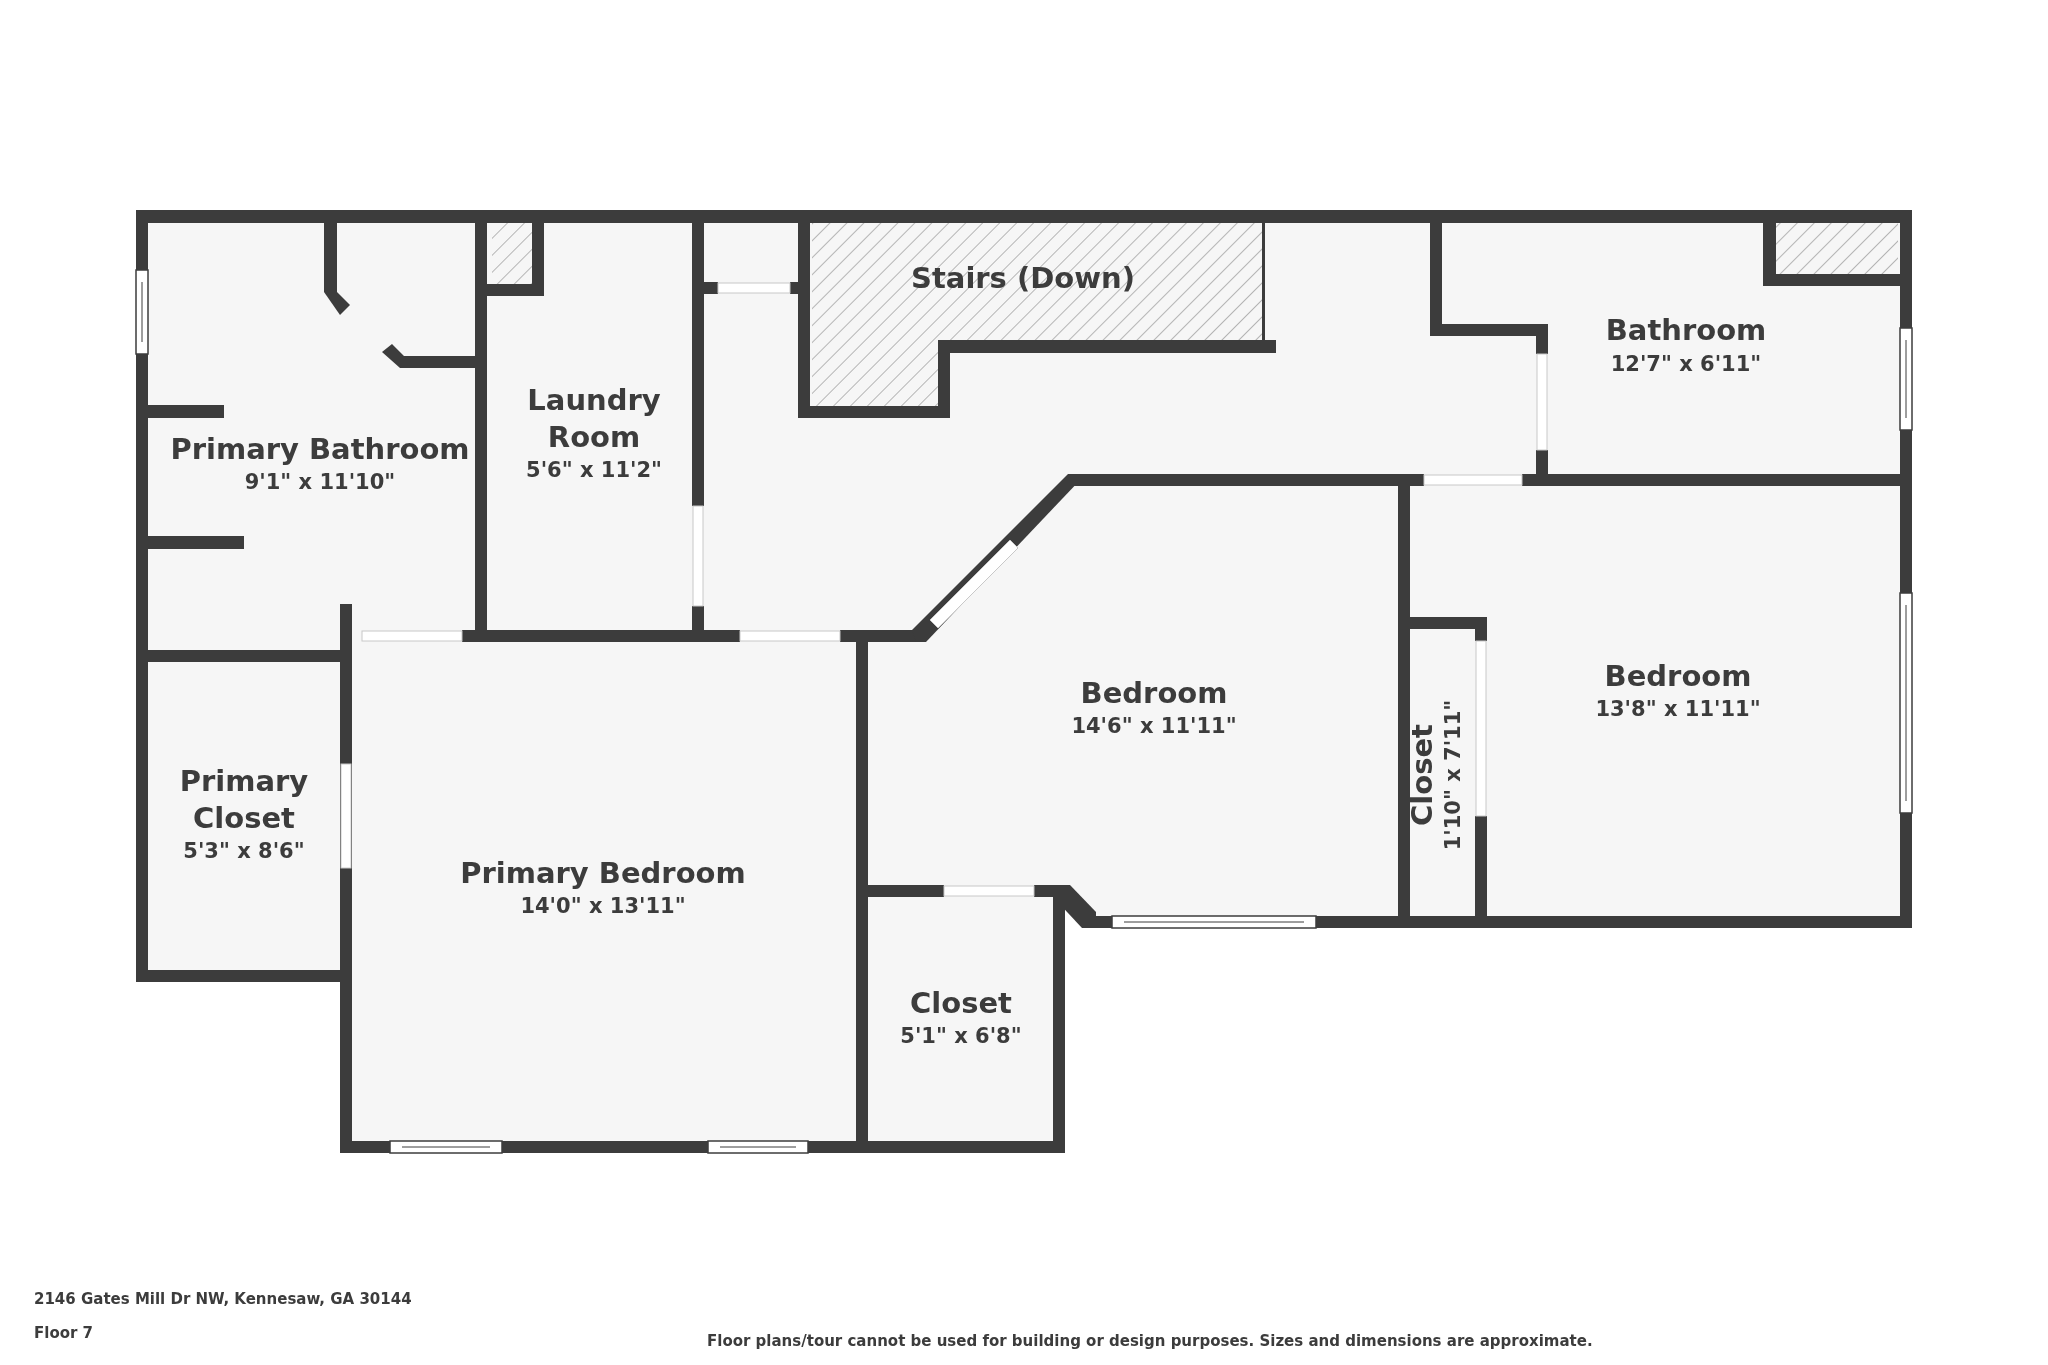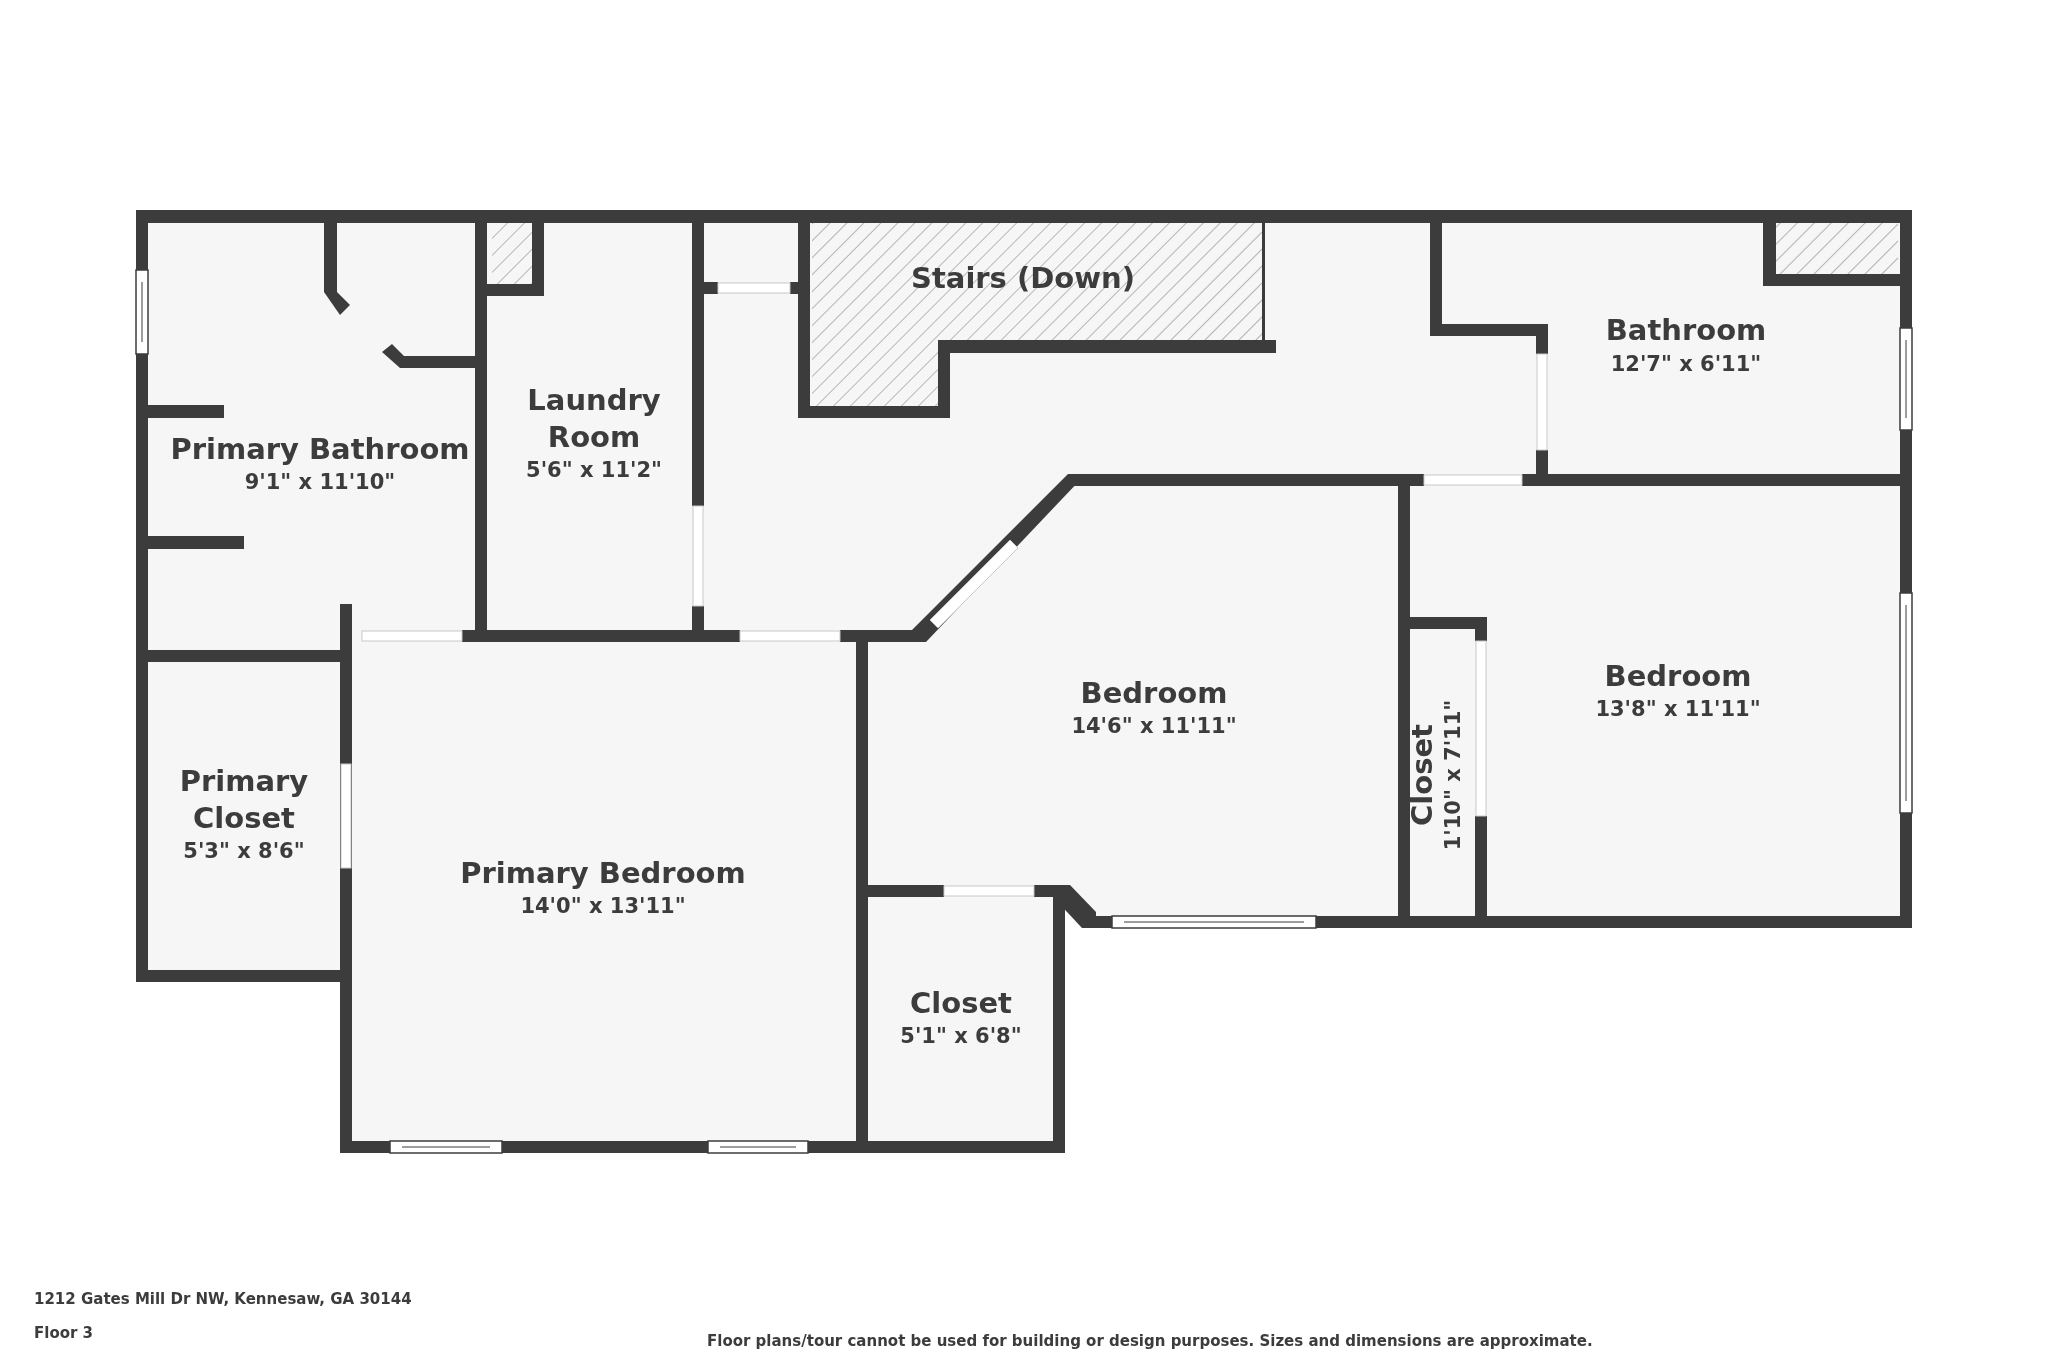--- a/index.html
+++ b/index.html
@@ -180,15 +180,15 @@
       <text class="room-name" x="0" y="0">Closet</text>
       <text class="room-dim" x="0" y="28">1'10" x 7'11"</text>
     </g>
     <g>
       <text class="room-name" x="1678" y="686">Bedroom</text>
       <text class="room-dim" x="1678" y="716">13'8" x 11'11"</text>
     </g>
   </g>
 </svg>
 
-<div id="address" class="footer">1212 Gates Mill Dr NW, Kennesaw, GA 30144</div>
-<div id="floor-label" class="footer">Floor 3</div>
+<div id="address" class="footer">2146 Gates Mill Dr NW, Kennesaw, GA 30144</div>
+<div id="floor-label" class="footer">Floor 7</div>
 <div id="disclaimer" class="footer">Floor plans/tour cannot be used for building or design purposes. Sizes and dimensions are approximate.</div>
 
 </body></html>

